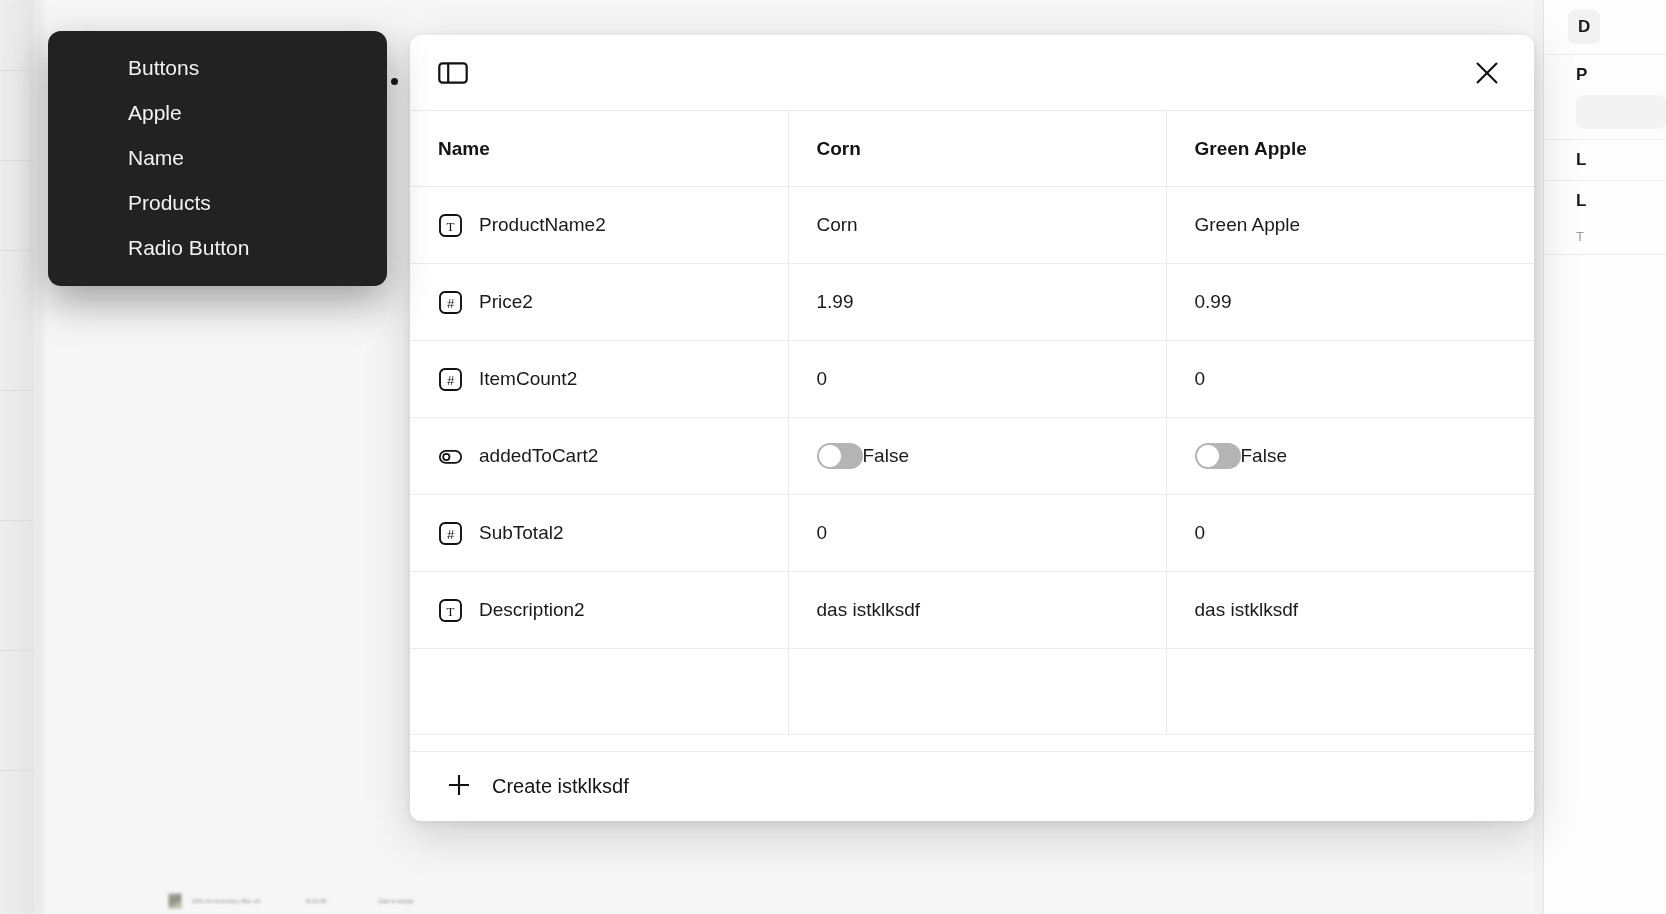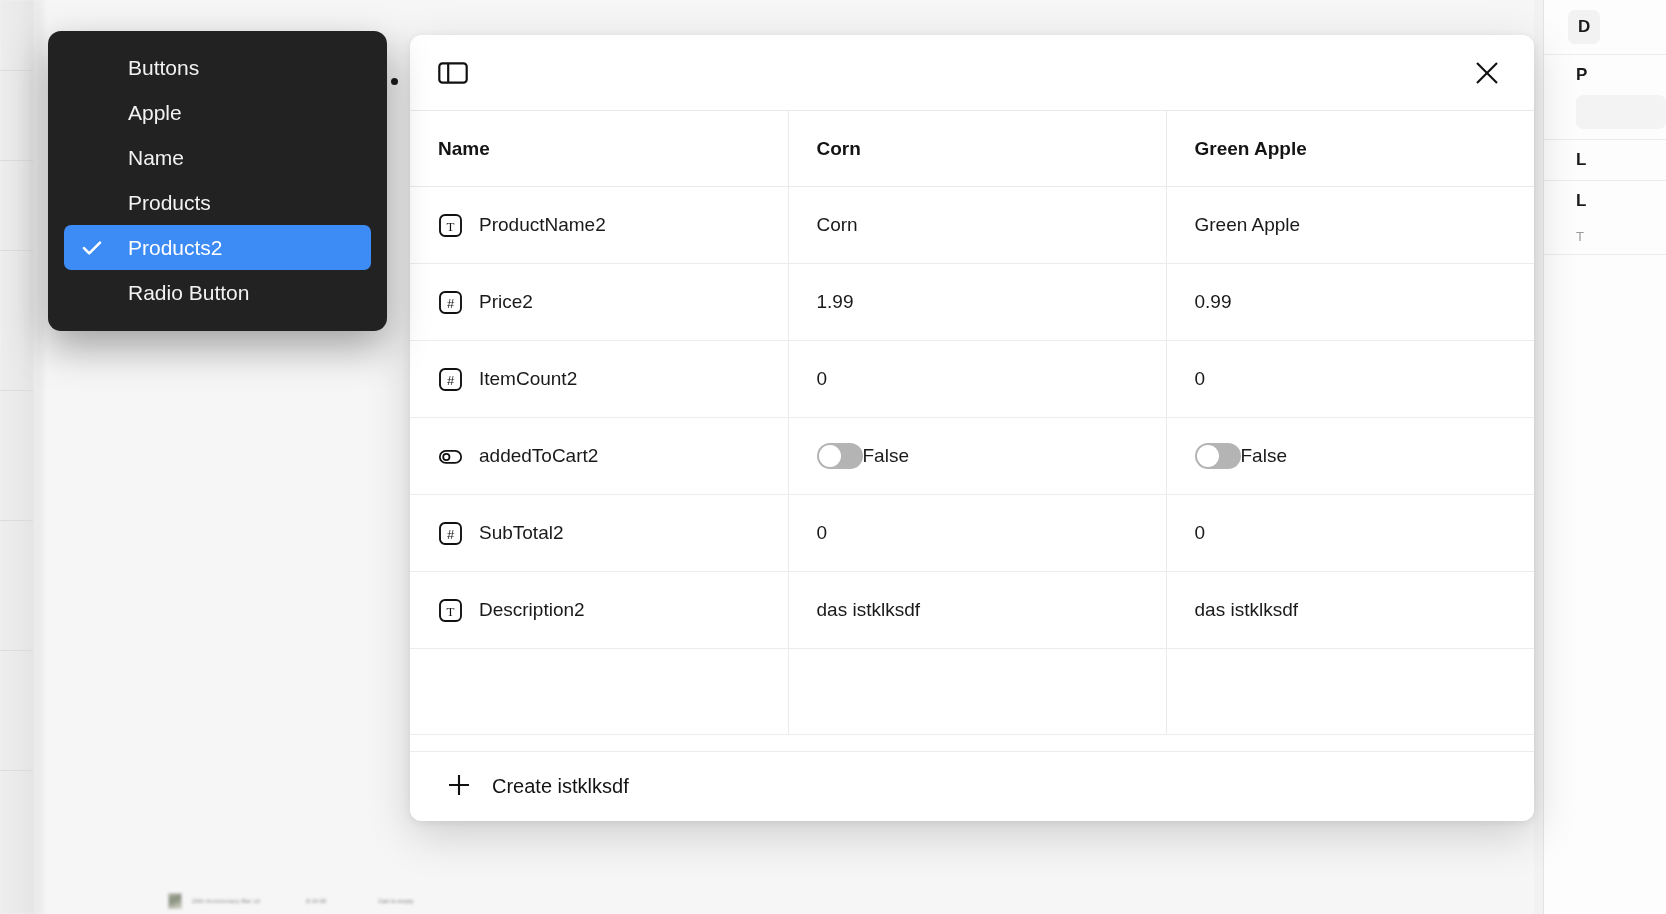--- a/index.html
+++ b/index.html
@@ -401,27 +401,19 @@
       <span class="ctx-label">Apple</span>
     </div>
     <div class="ctx-item">
       <span class="tick"></span>
       <span class="ctx-label">Name</span>
     </div>
     <div class="ctx-item">
       <span class="tick"></span>
       <span class="ctx-label">Products</span>
     </div>
-    <div class="ctx-item selected">
-      <span class="tick">
-        <svg width="20" height="16" viewBox="0 0 20 16" fill="none">
-          <path d="M2 8.2 L7.2 13.4 L18 2.6" stroke="#fff" stroke-width="2.6" stroke-linecap="round" stroke-linejoin="round"></path>
-        </svg>
-      </span>
-      <span class="ctx-label">Products2</span>
-    </div>
     <div class="ctx-item">
       <span class="tick"></span>
       <span class="ctx-label">Radio Button</span>
     </div>
   </div>
 
 </div>
 
 </body></html>

